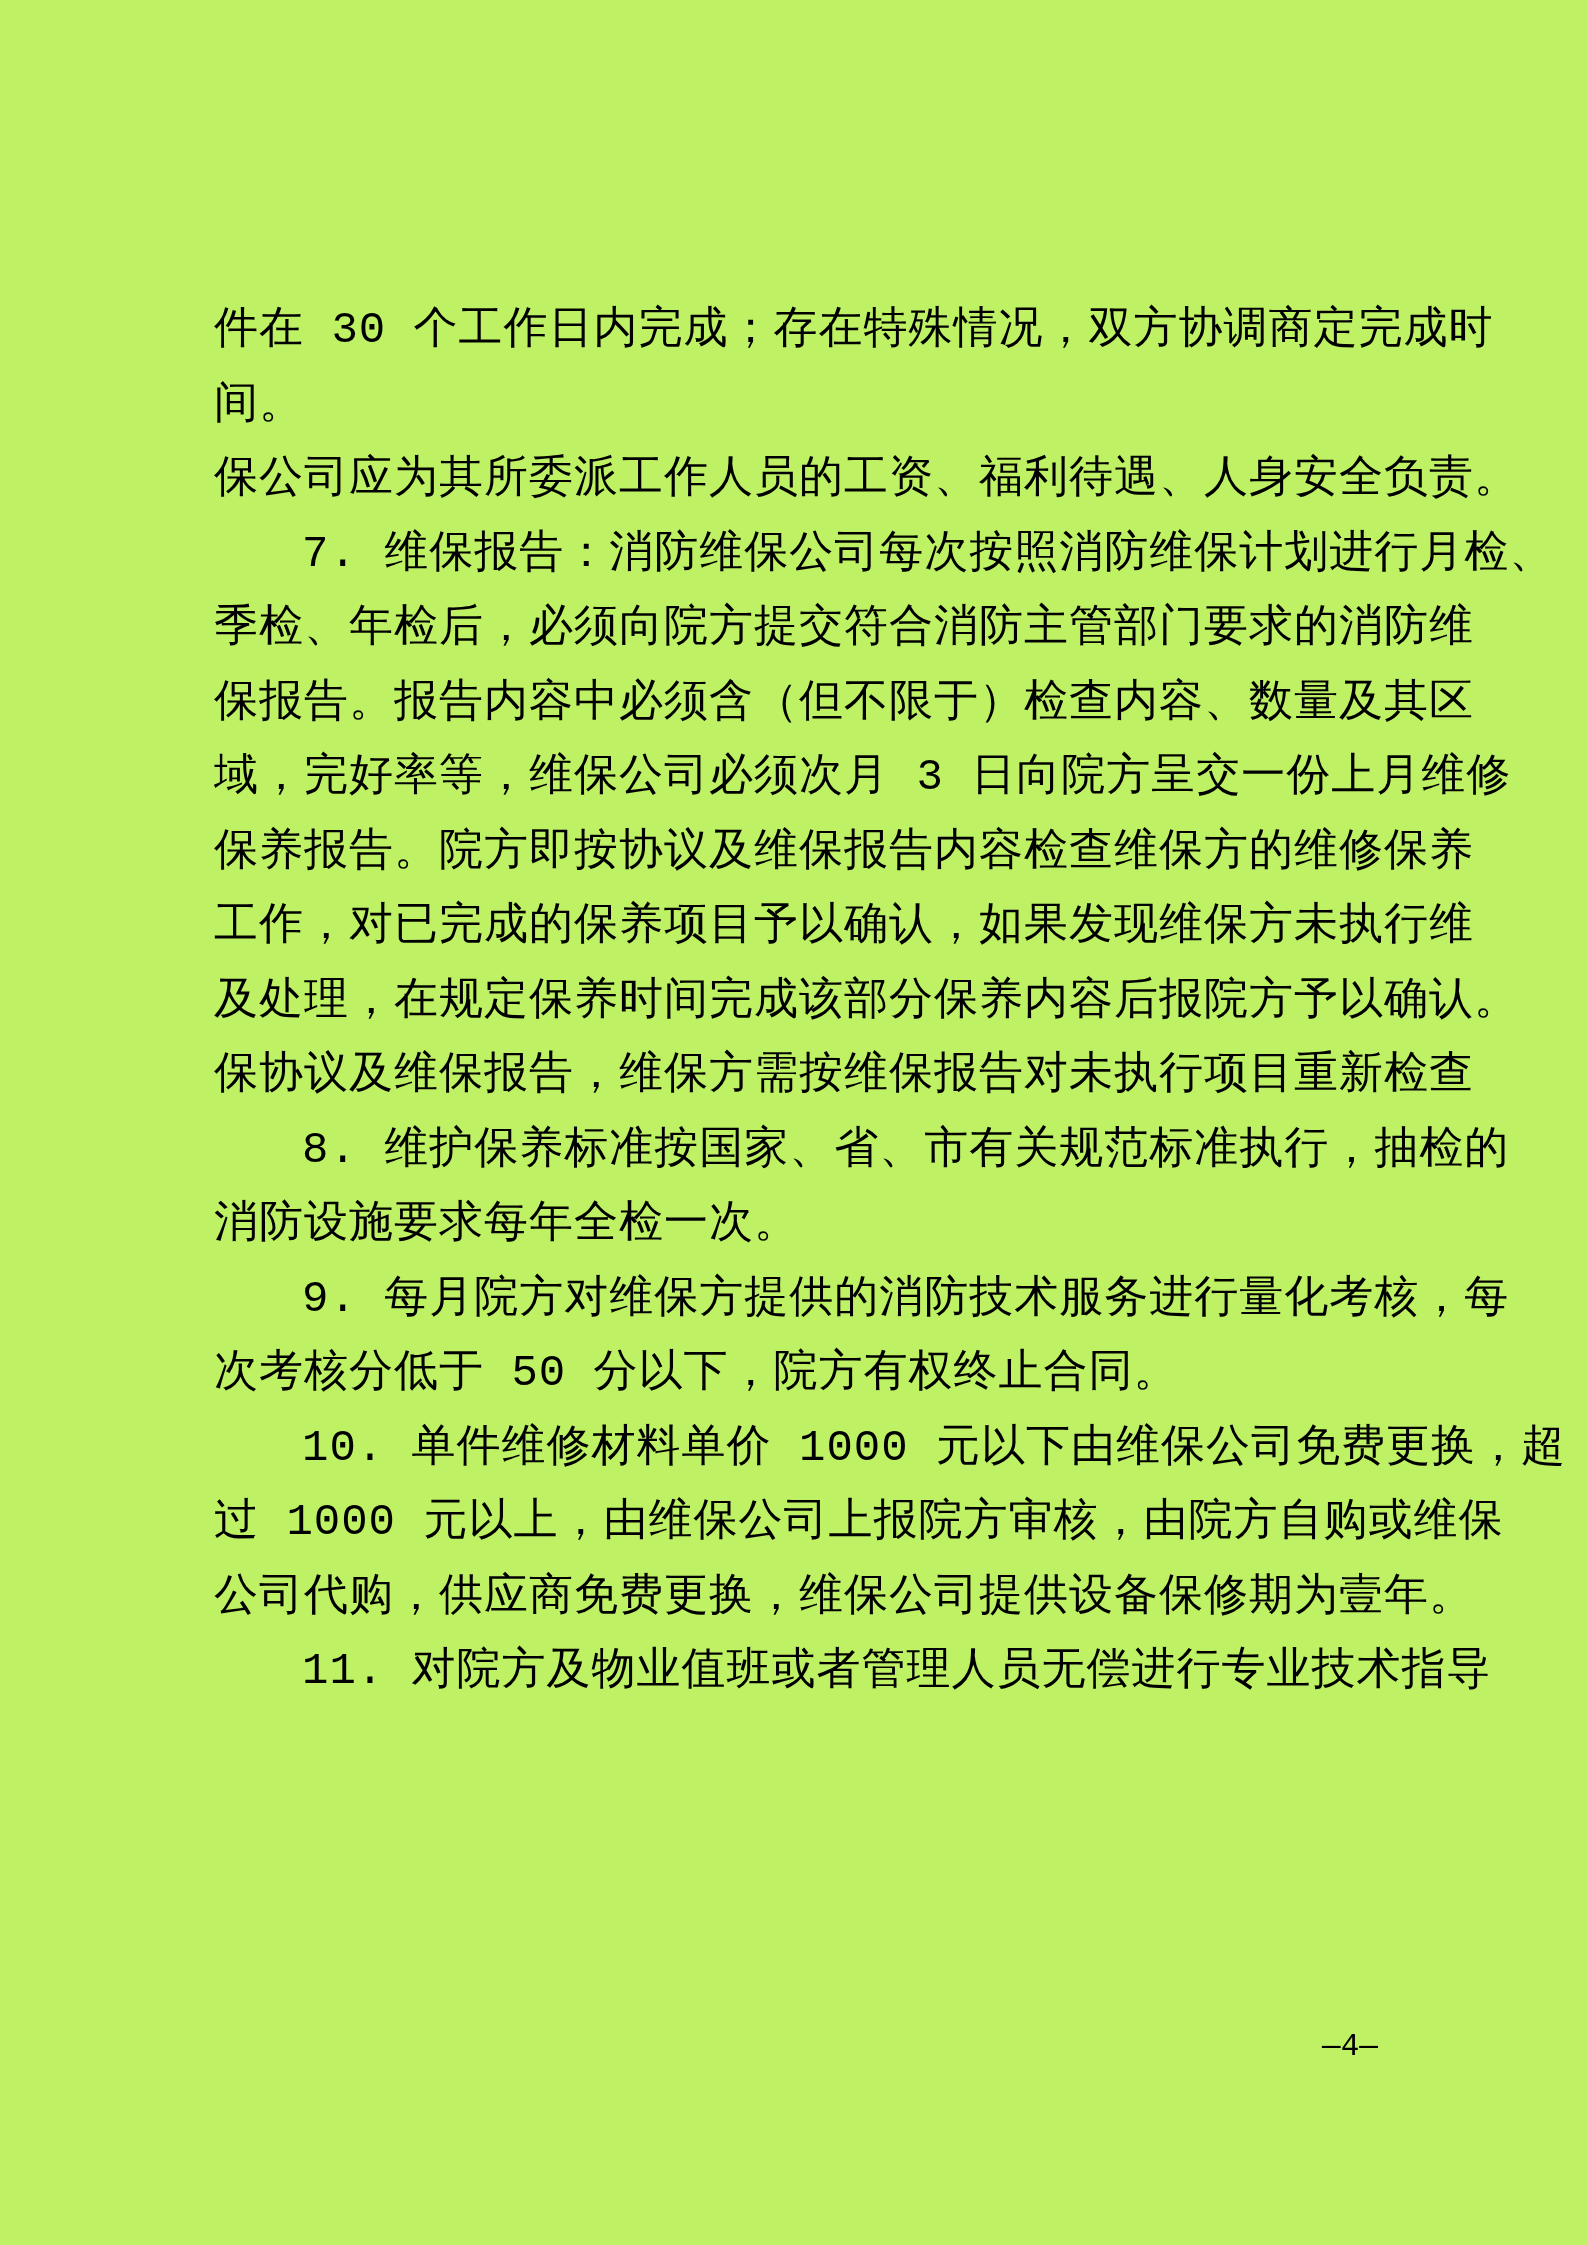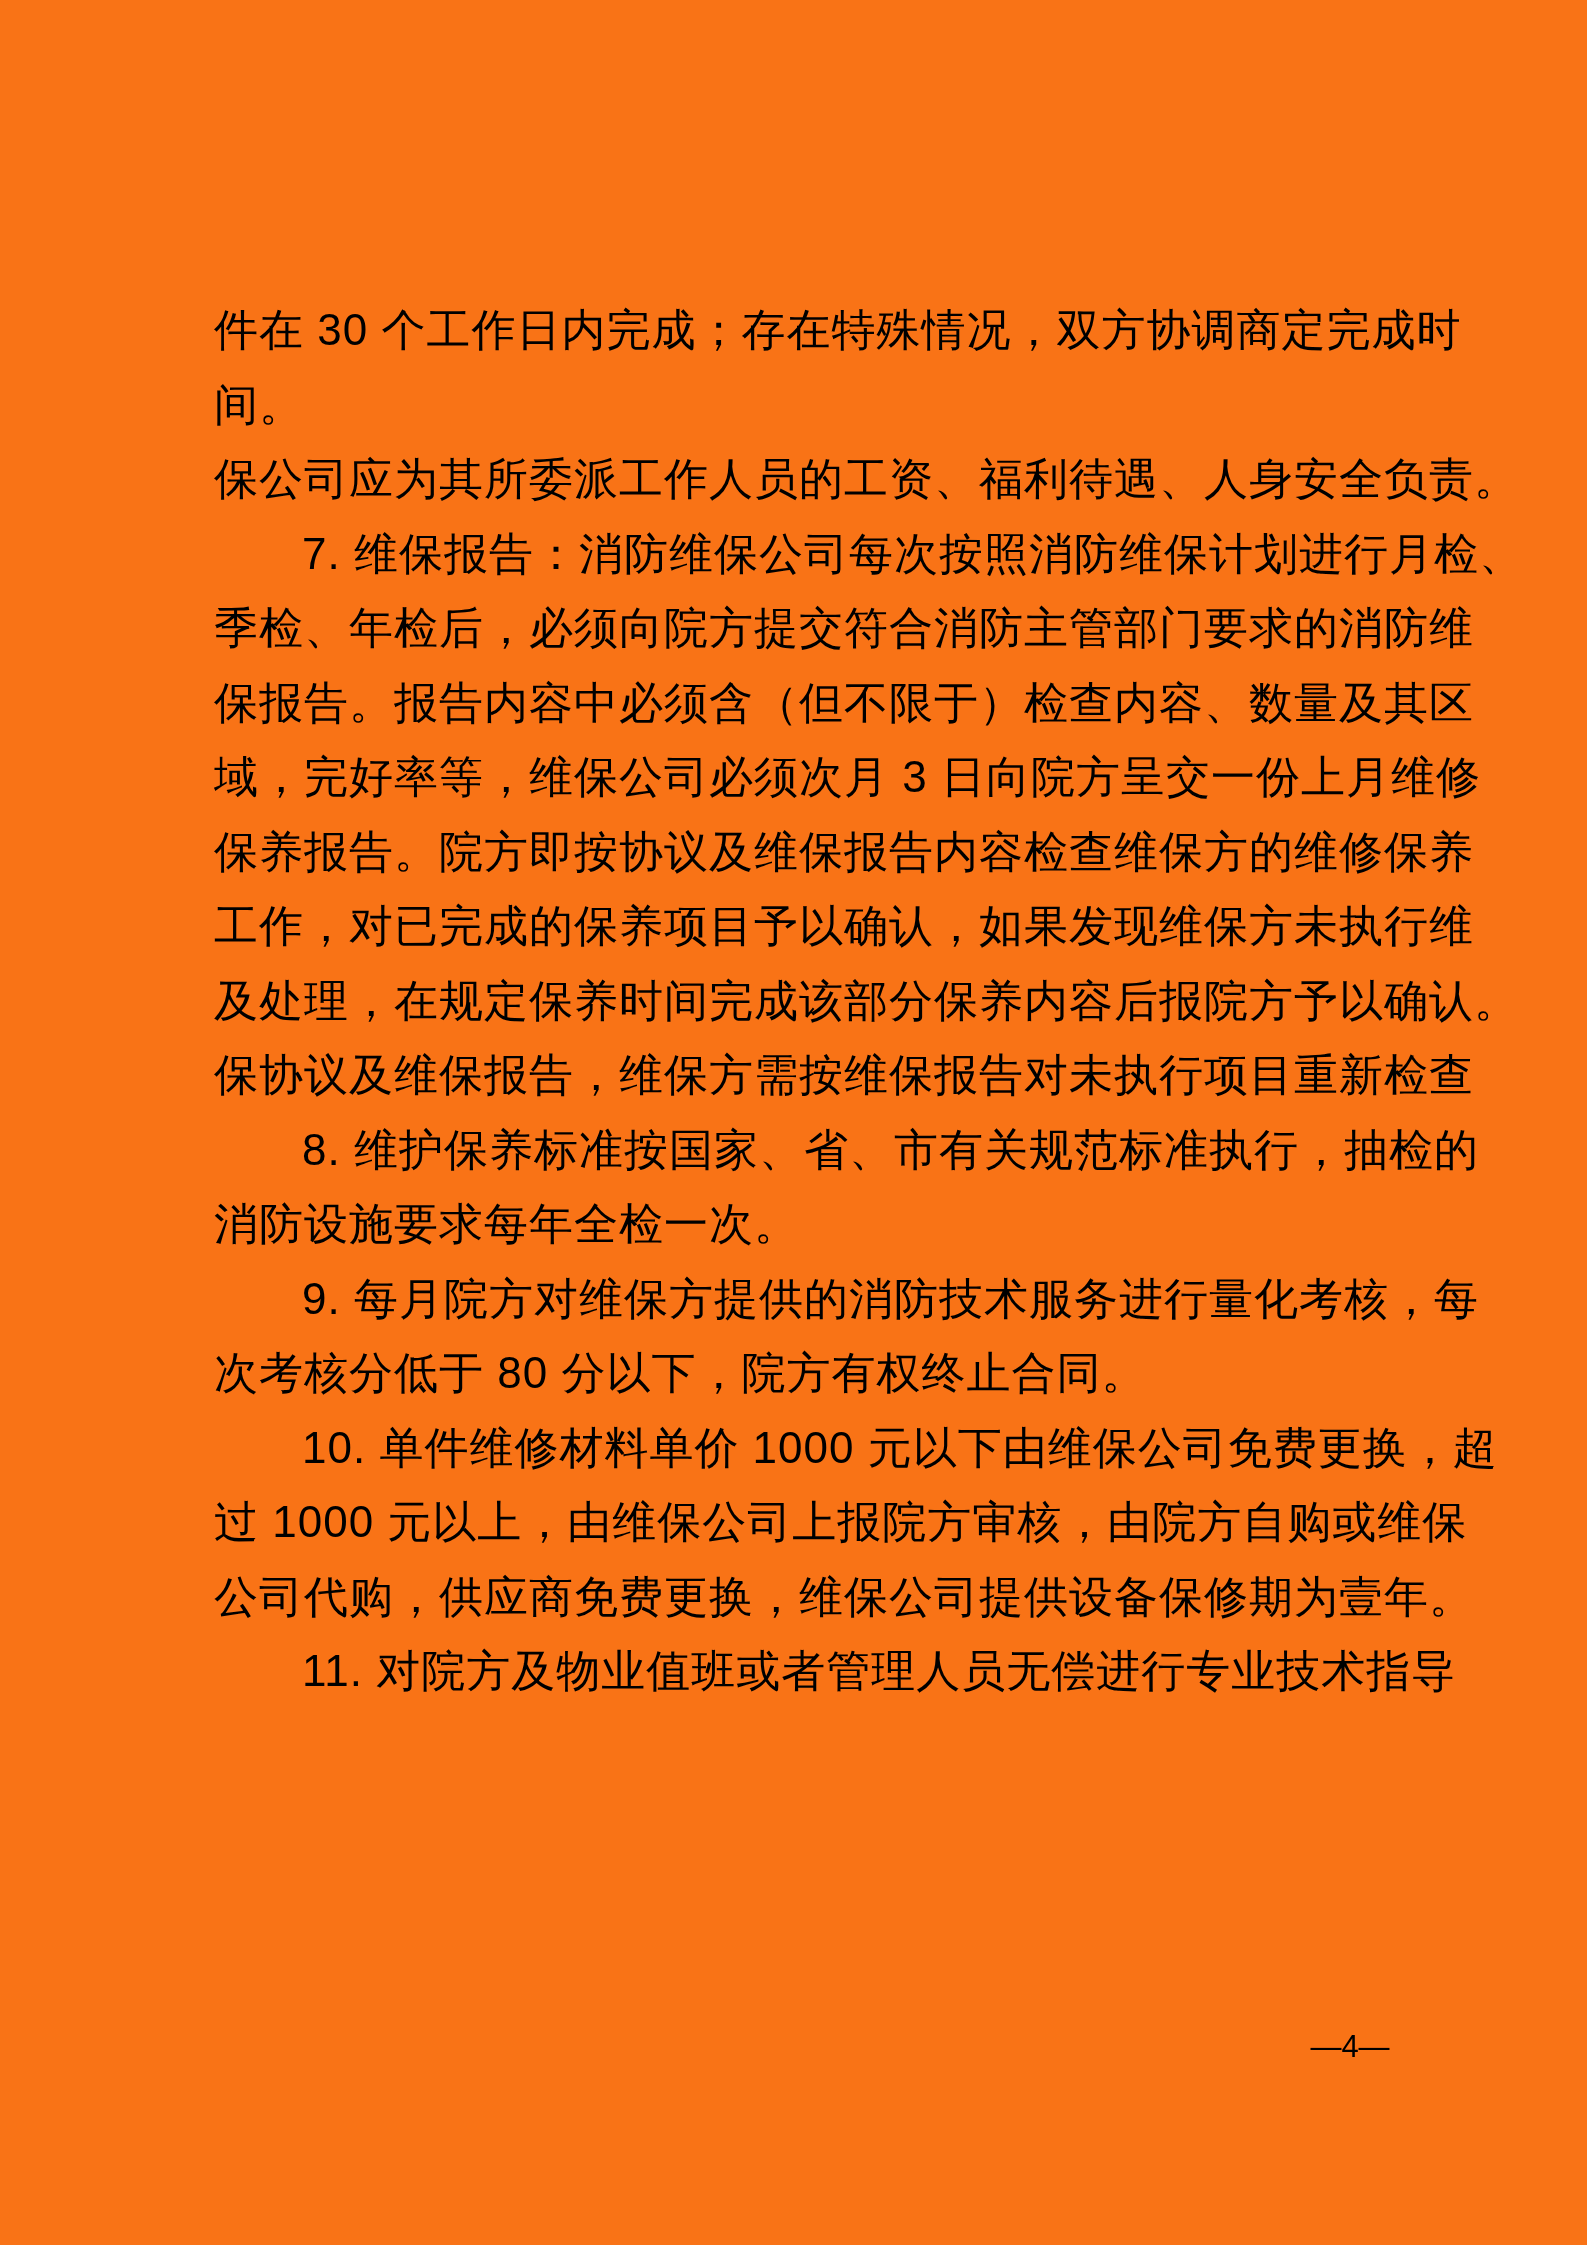--- a/index.html
+++ b/index.html
@@ -5,23 +5,23 @@
   html, body {
     margin: 0;
     padding: 0;
     background: #e8e8e8;
   }
   .page {
     position: relative;
     width: 1587px;
     height: 2245px;
     margin: 0 auto;
-    background: #f97316;
+    background: #bef264;
     overflow: hidden;
-    font-family: Liberation Sans, sans-serif;
+    font-family: Liberation Mono, monospace;
     color: #000000;
   }
   .content {
     position: absolute;
     left: 214px;
     top: 293px;
     width: 1180px;
   }
   .line {
     font-size: 44px;
@@ -63,20 +63,20 @@
       <div class="line full">季检、年检后，必须向院方提交符合消防主管部门要求的消防维</div>
       <div class="line full">保报告。报告内容中必须含（但不限于）检查内容、数量及其区</div>
       <div class="line full">域，完好率等，维保公司必须次月 3 日向院方呈交一份上月维修</div>
       <div class="line full">保养报告。院方即按协议及维保报告内容检查维保方的维修保养</div>
       <div class="line full">工作，对已完成的保养项目予以确认，如果发现维保方未执行维</div>
       <div class="line full">及处理，在规定保养时间完成该部分保养内容后报院方予以确认。</div>
       <div class="line full">保协议及维保报告，维保方需按维保报告对未执行项目重新检查</div>
       <div class="line indent full">8. 维护保养标准按国家、省、市有关规范标准执行，抽检的</div>
       <div class="line">消防设施要求每年全检一次。</div>
       <div class="line indent full">9. 每月院方对维保方提供的消防技术服务进行量化考核，每</div>
-      <div class="line">次考核分低于 80 分以下，院方有权终止合同。</div>
+      <div class="line">次考核分低于 50 分以下，院方有权终止合同。</div>
       <div class="line indent full">10. 单件维修材料单价 1000 元以下由维保公司免费更换，超</div>
       <div class="line full">过 1000 元以上，由维保公司上报院方审核，由院方自购或维保</div>
       <div class="line full">公司代购，供应商免费更换，维保公司提供设备保修期为壹年。</div>
       <div class="line indent full">11. 对院方及物业值班或者管理人员无偿进行专业技术指导</div>
     </div>
   <div class="footer-pagenum">—4—</div>
 </div>
 
 </body></html>

